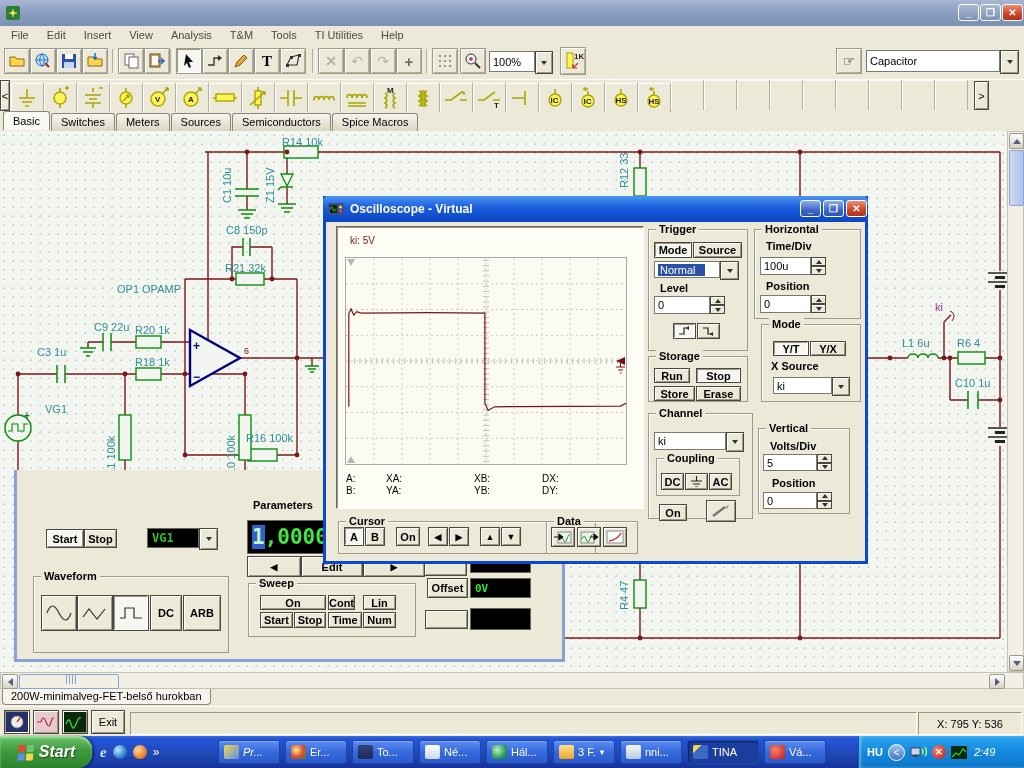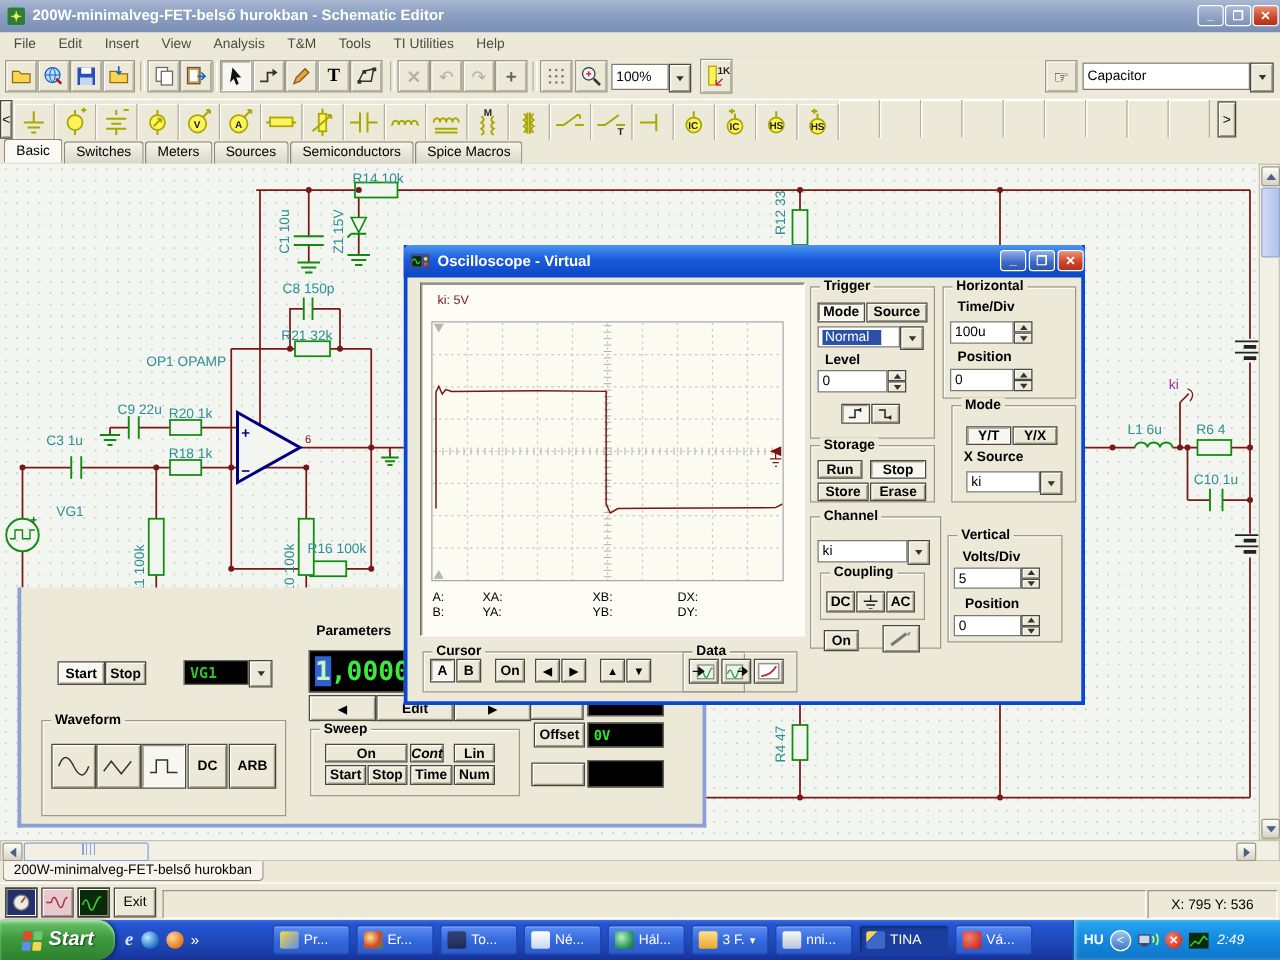--- a/index.html
+++ b/index.html
@@ -72,21 +72,20 @@
 <body>
 
 <div id="screen">
 
   <div class="abs" style="left:0;top:0;width:1024px;height:26px;background:linear-gradient(180deg,#A9B7D2 0%,#8BA0C2 45%,#7A8FB3 100%);display:flex;align-items:center;">
     <svg class="abs" style="left:5px;top:5px" width="16" height="16">
         <rect x="1" y="1" width="14" height="14" rx="2" fill="#2E7D32"></rect>
         <path d="M4 8h8M8 4v8" stroke="#C8E6C9" stroke-width="1"></path>
         <circle cx="8" cy="8" r="2" fill="#FFEB3B"></circle>
       </svg>
-    <span class="ttxt abs" style="left:26px;top:5px;">200W-minimalveg-FET-belső hurokban - Schematic Editor</span>
     <div class="xb gry" style="left:958px;top:4px;">_</div>
     <div class="xb gry" style="left:980px;top:4px;">❐</div>
     <div class="xb red" style="left:1002px;top:4px;">✕</div>
   </div>
 
   <div class="abs" id="menubar" style="left:0;top:26px;width:1024px;height:19px;background:#ECE9D8;border-bottom:1px solid #d8d4c4;padding-left:2px;"><span class="mitem">File</span><span class="mitem">Edit</span><span class="mitem">Insert</span><span class="mitem">View</span><span class="mitem">Analysis</span><span class="mitem">T&amp;M</span><span class="mitem">Tools</span><span class="mitem">TI Utilities</span><span class="mitem">Help</span></div>
 
   <div class="abs" style="left:0;top:45px;width:1024px;height:33px;background:#ECE9D8;">
     <div class="tbtn" style="left:4px;top:3px">
         <svg width="20" height="20">
@@ -549,21 +548,21 @@
     <div class="b" style="left:346px;top:86px;width:62px;height:21px;">
         <span style="font-size:9px">▶</span>
       </div>
 
     <div class="gb" style="left:231px;top:113px;width:168px;height:54px;">
         <span class="gl">Sweep</span>
       </div>
     <div class="b" style="left:243px;top:125px;width:66px;height:15px;">
         <span>On</span>
       </div>
-    <div class="b" style="left:311px;top:125px;width:27px;height:15px;font-style:italic;">
+    <div class="b" style="left:311px;top:125px;width:27px;height:15px;">
         <span>Cont</span>
       </div>
     <div class="b" style="left:346px;top:125px;width:33px;height:15px;">
         <span>Lin</span>
       </div>
     <div class="b" style="left:243px;top:142px;width:33px;height:16px;">
         <span>Start</span>
       </div>
     <div class="b" style="left:277px;top:142px;width:32px;height:16px;">
         <span>Stop</span>
@@ -956,21 +955,21 @@
         </svg>
       <span style="color:#fff;font-weight:bold;font-style:italic;font-size:16px;text-shadow:1px 1px 1px #1A4A1A;">Start</span>
     </div>
     <div class="abs" style="left:100px;top:4px;width:110px;height:24px;display:flex;align-items:center;gap:6px;">
       <span style="color:#CFE4FF;font-weight:bold;font-style:italic;font-size:15px;font-family:'Liberation Serif',serif;">e</span>
       <span style="width:14px;height:14px;border-radius:50%;background:radial-gradient(circle at 35% 35%,#BFE8FF,#2E7FD0 60%,#1A4F9E);display:inline-block;"></span>
       <span style="width:14px;height:14px;border-radius:50%;background:radial-gradient(circle at 35% 35%,#FFD9A0,#E8842E 60%,#B85A10);display:inline-block;"></span>
       <span style="color:#fff;font-size:12px;">»</span>
     </div>
     <div id="taskstrip">
-        <div class="task" style="left: 218px; width: 62px;">
+        <div class="task" style="left: 218px; width: 62px; font-style: italic;">
           <span class="ticon" style="background: linear-gradient(135deg, rgb(242, 215, 74), rgb(95, 143, 232));"></span>
           <span>Pr...</span>
         </div>
         <div class="task" style="left: 285px; width: 62px;">
           <span class="ticon" style="background: radial-gradient(circle at 35% 35%, rgb(248, 233, 143), rgb(216, 74, 46) 55%, rgb(46, 143, 62));"></span>
           <span>Er...</span>
         </div>
         <div class="task" style="left: 352px; width: 62px;">
           <span class="ticon" style="background: linear-gradient(rgb(51, 66, 122), rgb(30, 42, 85));"></span>
           <span>To...</span>

